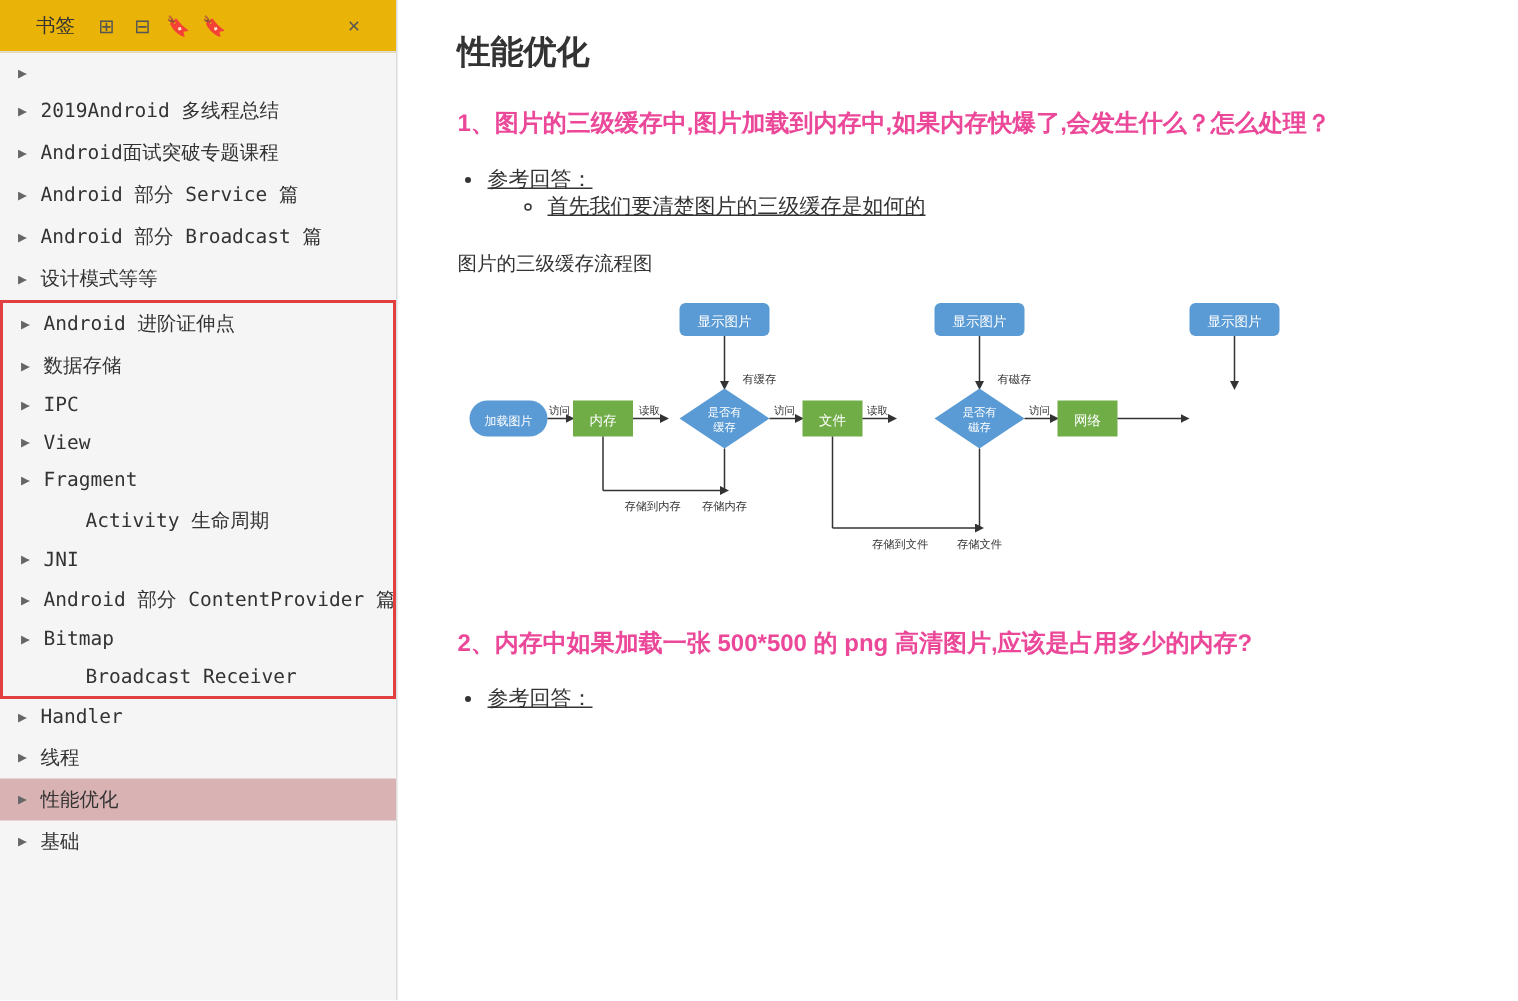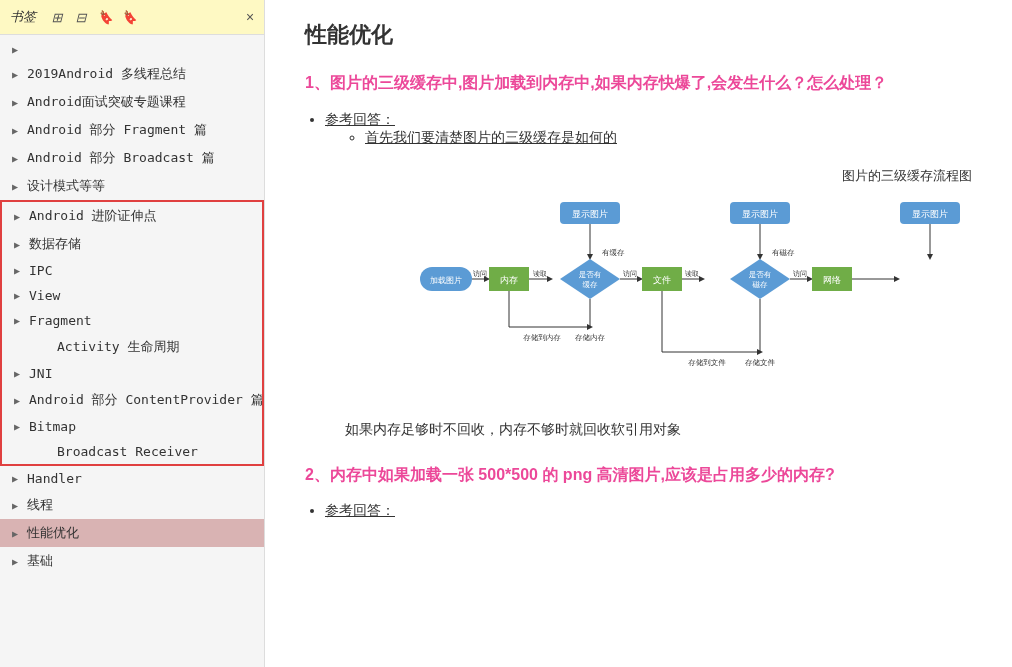--- a/index.html
+++ b/index.html
@@ -13,25 +13,24 @@
       background: #f5f5f5;
       border-right: 1px solid #ddd;
       display: flex;
       flex-direction: column;
       overflow: hidden;
     }
 
     .sidebar-header {
       display: flex;
       align-items: center;
-      padding: 8px 10px;
+      padding: 8px 24px;
       border-bottom: 1px solid #ddd;
-      background: #fef9c3;
+      background: #eab308;
       gap: 8px;
-      font-style: italic;
     }
 
     .sidebar-header-title {
       font-size: 13px;
       color: #333;
     }
 
     .sidebar-icons {
       display: flex;
       gap: 6px;
@@ -126,21 +125,21 @@
       margin-left: 40px;
       margin-bottom: 10px;
       font-size: 14px;
       color: #333;
       list-style-type: circle;
     }
 
     .diagram-container {
       display: flex;
       flex-direction: column;
-      align-items: flex-end;
+      align-items: flex-start;
       margin: 20px 0;
     }
 
     .diagram-title {
       font-size: 13px;
       color: #333;
       margin-bottom: 12px;
     }
 
     .flowchart {
@@ -185,21 +184,21 @@
       <div class="sidebar-item">
         <span class="arrow">▶</span>
         <span>2019Android 多线程总结</span>
       </div>
       <div class="sidebar-item">
         <span class="arrow">▶</span>
         <span>Android面试突破专题课程</span>
       </div>
       <div class="sidebar-item">
         <span class="arrow">▶</span>
-        <span>Android 部分 Fragment 篇</span>
+        <span>Android 部分 Service 篇</span>
       </div>
       <div class="sidebar-item">
         <span class="arrow">▶</span>
         <span>Android 部分 Broadcast 篇</span>
       </div>
       <div class="sidebar-item">
         <span class="arrow">▶</span>
         <span>设计模式等等</span>
       </div>
       <div style="border: 2px solid rgb(224, 64, 64);">
@@ -353,21 +352,20 @@
         <line x1="250" y1="94" x2="250" y2="155" stroke="#333" stroke-width="1"></line>
         <line x1="250" y1="155" x2="348" y2="155" stroke="#333" stroke-width="1" marker-end="url(#arrow)"></line>
         <text x="295" y="168" text-anchor="middle" fill="#333" font-size="7.5" font-family="Microsoft YaHei,Arial">存储到文件</text>
 
         <line x1="348" y1="102" x2="348" y2="155" stroke="#333" stroke-width="1"></line>
         <text x="348" y="168" text-anchor="middle" fill="#333" font-size="7.5" font-family="Microsoft YaHei,Arial">存储文件</text>
 
       </svg>
     </div>
 
-    <p class="answer-text">如果内存足够时不回收，内存不够时就回收软引用对象</p>
   </div>
 
   <div class="section-divider"></div>
 
   <div>
     <div class="section-title">2、内存中如果加载一张 500*500 的 png 高清图片,应该是占用多少的内存?</div>
     <ul>
       <li class="bullet-item">
         <span>参考回答：</span>
       </li>

